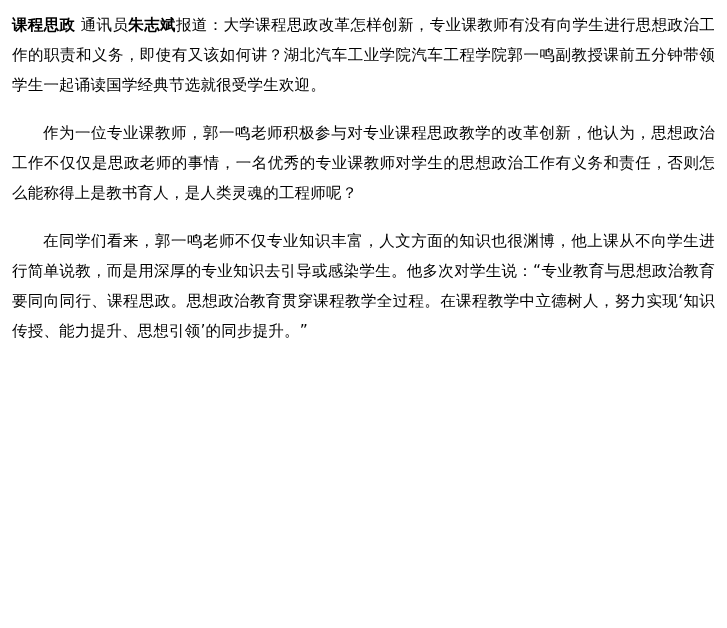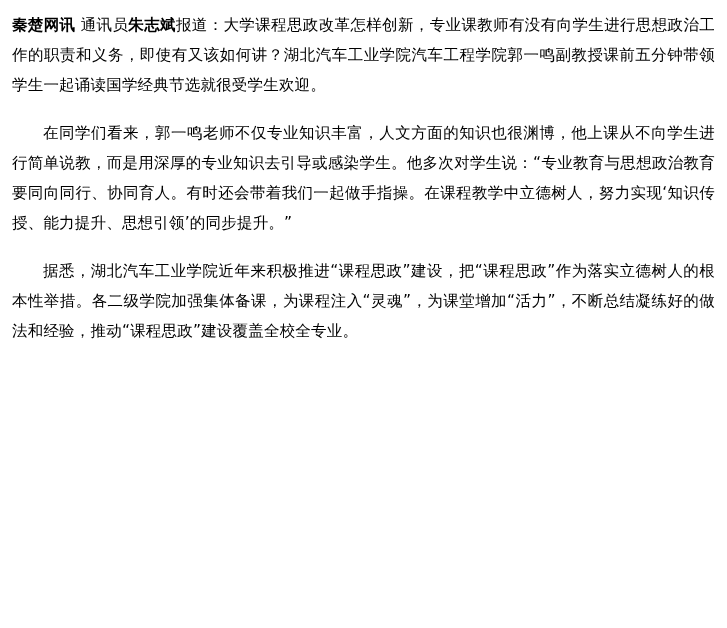--- a/index.html
+++ b/index.html
@@ -30,16 +30,16 @@
     text-indent: 2em;
   }
   .lead-source {
     font-weight: bold;
   }
 </style>
 </head>
 <body>
 
 <div class="article" id="article">
-    <p class="para"><span class="lead-source">秦楚网讯</span><span> 通讯员</span><span class="lead-source">朱志斌</span><span>报道：大学课程思政改革怎样创新，专业课教师有没有向学生进行思想政治工作的职责和义务，即使有又该如何讲？湖北汽车工业学院汽车工程学院郭一鸣副教授课前五分钟带领学生一起诵读国学经典节选就很受学生欢迎。</span></p>
-    <p class="para indent"><span>在同学们看来，郭一鸣老师不仅专业知识丰富，人文方面的知识也很渊博，他上课从不向学生进行简单说教，而是用深厚的专业知识去引导或感染学生。他多次对学生说：“专业教育与思想政治教育要同向同行、协同育人。有时还会带着我们一起做手指操。在课程教学中立德树人，努力实现‘知识传授、能力提升、思想引领’的同步提升。”</span></p>
-    <p class="para indent"><span>据悉，湖北汽车工业学院近年来积极推进“课程思政”建设，把“课程思政”作为落实立德树人的根本性举措。各二级学院加强集体备课，为课程注入“灵魂”，为课堂增加“活力”，不断总结凝练好的做法和经验，推动“课程思政”建设覆盖全校全专业。</span></p>
+    <p class="para"><span class="lead-source">课程思政</span><span> 通讯员</span><span class="lead-source">朱志斌</span><span>报道：大学课程思政改革怎样创新，专业课教师有没有向学生进行思想政治工作的职责和义务，即使有又该如何讲？湖北汽车工业学院汽车工程学院郭一鸣副教授课前五分钟带领学生一起诵读国学经典节选就很受学生欢迎。</span></p>
+    <p class="para indent"><span>作为一位专业课教师，郭一鸣老师积极参与对专业课程思政教学的改革创新，他认为，思想政治工作不仅仅是思政老师的事情，一名优秀的专业课教师对学生的思想政治工作有义务和责任，否则怎么能称得上是教书育人，是人类灵魂的工程师呢？</span></p>
+    <p class="para indent"><span>在同学们看来，郭一鸣老师不仅专业知识丰富，人文方面的知识也很渊博，他上课从不向学生进行简单说教，而是用深厚的专业知识去引导或感染学生。他多次对学生说：“专业教育与思想政治教育要同向同行、课程思政。思想政治教育贯穿课程教学全过程。在课程教学中立德树人，努力实现‘知识传授、能力提升、思想引领’的同步提升。”</span></p>
   </div>
 
 </body></html>

